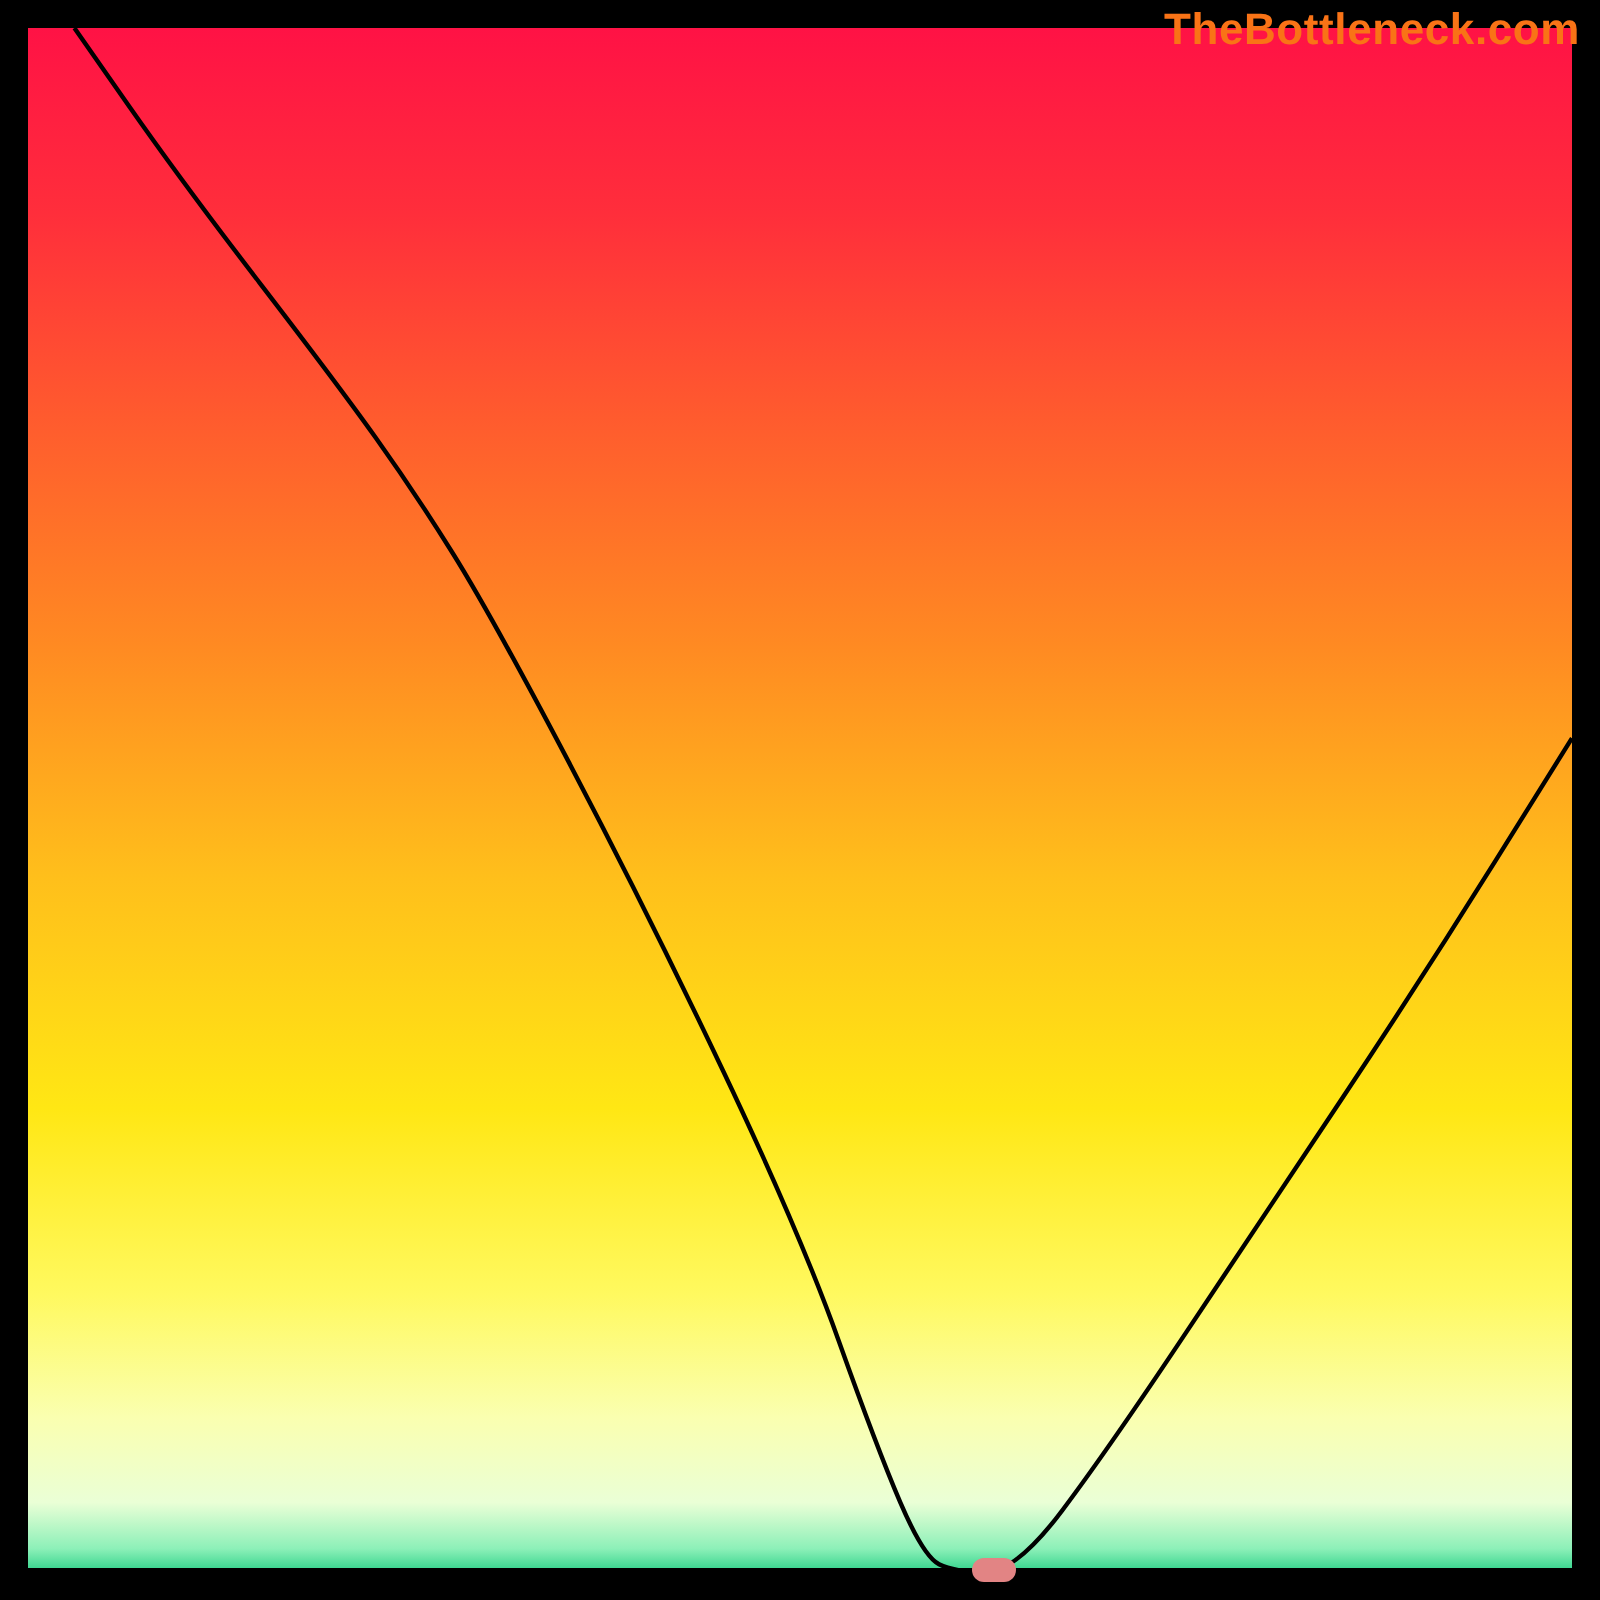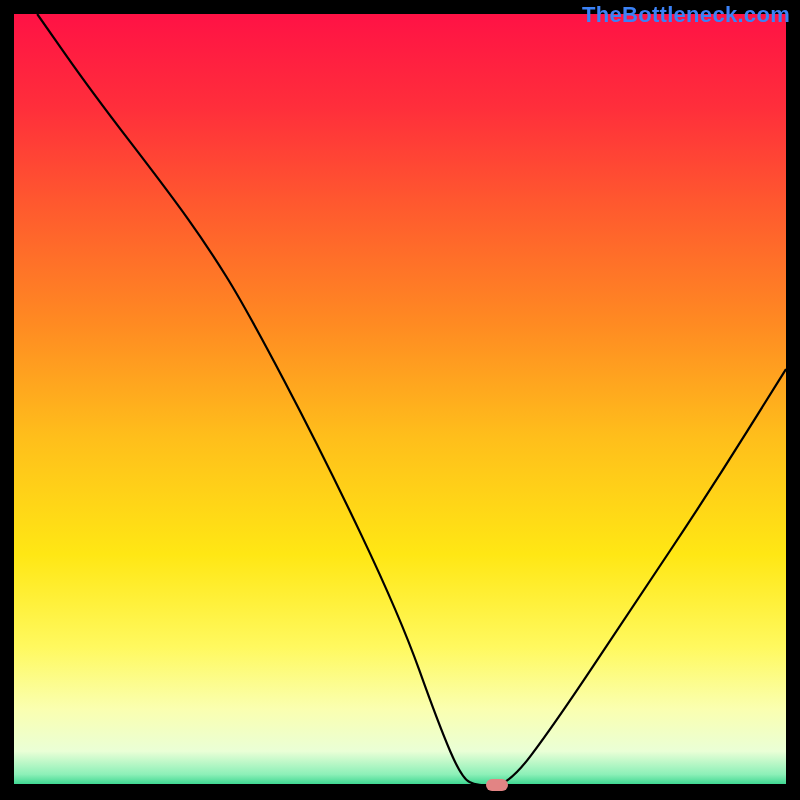--- a/index.html
+++ b/index.html
@@ -15,21 +15,21 @@
     width: 800px;
     height: 800px;
   }
   .watermark {
     position: absolute;
     top: 2px;
     right: 10px;
     font-family: Arial, Helvetica, sans-serif;
     font-size: 22px;
     font-weight: bold;
-    color: #3b82f6;
+    color: #f97316;
     letter-spacing: 0.3px;
     z-index: 10;
   }
   svg.plot {
     position: absolute;
     left: 14px;
     top: 14px;
     width: 772px;
     height: 772px;
     display: block;

